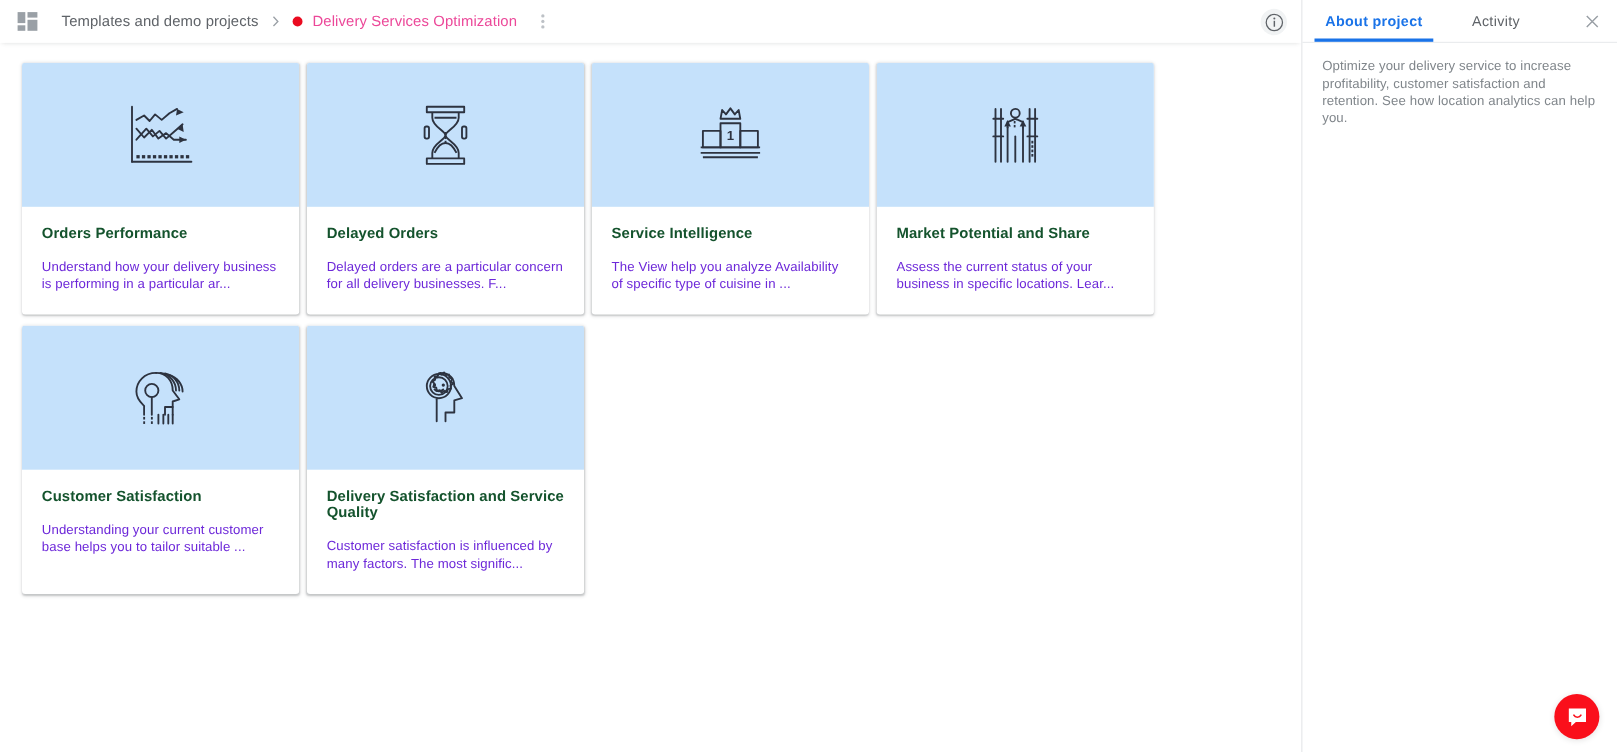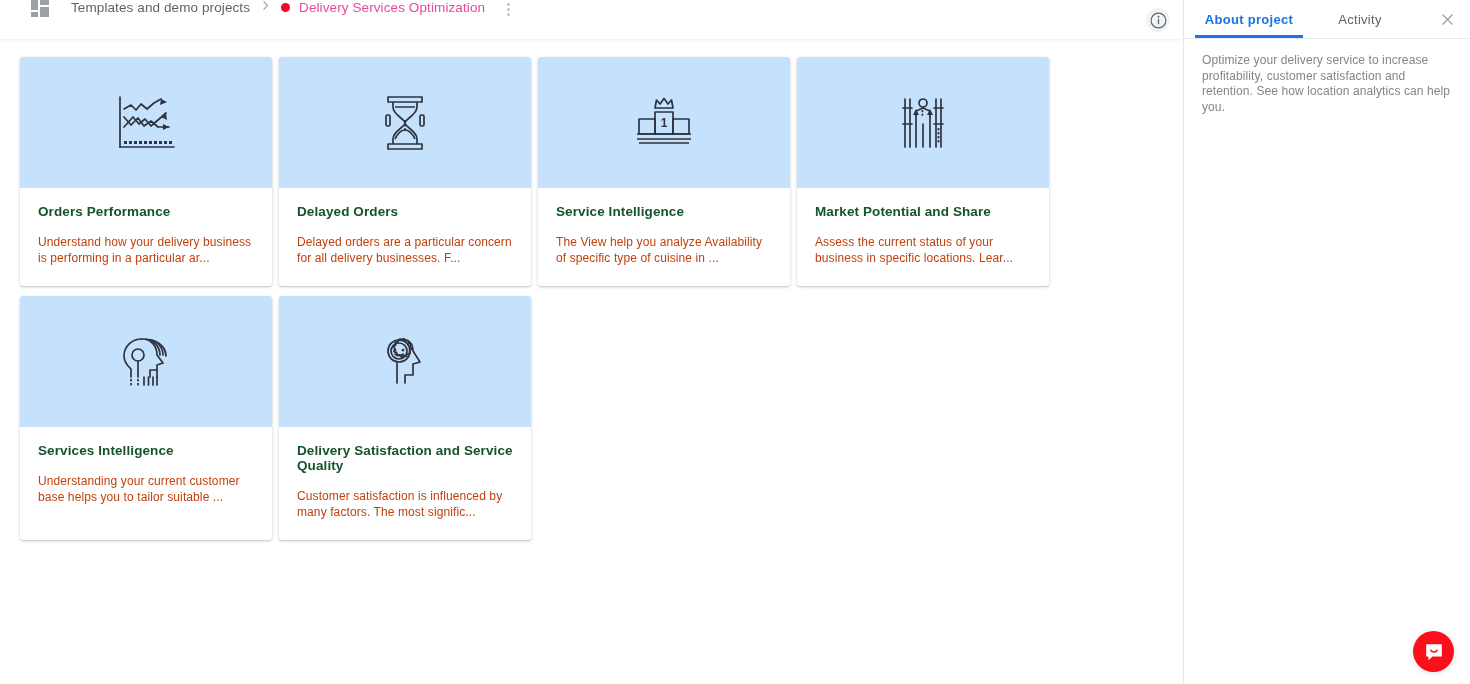--- a/index.html
+++ b/index.html
@@ -9,22 +9,22 @@
     background: #ffffff;
     overflow: hidden;
   }
   #app { position: relative; width: 1470px; height: 684px; }
 
   
   .topbar {
     position: absolute; top: 0; left: 0;
     width: 1183px; height: 39px;
     background: #ffffff;
-    display: flex; align-items: flex-start;
-    padding-left: 31px;
+    display: flex; align-items: center;
+    padding-left: 16px;
     box-shadow: 0 2px 4px -2px rgba(60,64,67,0.18);
     z-index: 5;
   }
   .grid-icon { width: 18px; height: 17px; position: relative; flex: none; margin-right: 22px; }
   .grid-icon i { position: absolute; background: #9aa0a6; display: block; }
   .grid-icon i.a { left: 0; top: 0; width: 7px; height: 10px; }
   .grid-icon i.b { left: 0; top: 12px; width: 7px; height: 5px; }
   .grid-icon i.c { left: 9px; top: 0; width: 9px; height: 5px; }
   .grid-icon i.d { left: 9px; top: 7px; width: 9px; height: 10px; }
 
@@ -80,21 +80,21 @@
     height: 131px; background: #c5e1fb;
     display: flex; align-items: center; justify-content: center;
   }
   .card-thumb svg { display: block; }
   .card-body { padding: 16px 18px 20px 18px; flex: 1; }
   .card-title {
     font-size: 13.5px; font-weight: bold; color: #14532d;
     line-height: 15px; letter-spacing: .1px; margin-bottom: 16px;
   }
   .card-desc {
-    font-size: 12px; color: #c2410c; line-height: 15.5px;
+    font-size: 12px; color: #6d28d9; line-height: 15.5px;
     letter-spacing: .1px;
   }
 
   
   .panel {
     position: absolute; top: 0; right: 0;
     width: 287px; height: 684px;
     background: #ffffff; border-left: 1px solid #e4e6e8;
     z-index: 6;
   }
@@ -315,21 +315,21 @@
             </g>
             <g fill="none" stroke="#2d3340" stroke-width="1.7" stroke-linecap="round">
               <path d="M26 44 V52"></path>
                 <path d="M30.5 44 V52"></path>
                 <path d="M35 44 V52"></path>
                 <path d="M39 44 V52"></path>
             </g>
           </svg>
         </div>
         <div class="card-body">
-          <div class="card-title">Services Intelligence</div>
+          <div class="card-title">Customer Satisfaction</div>
           <div class="card-desc">Understanding your current customer base helps you to tailor suitable ...</div>
         </div>
       </div>
 
       <div class="card">
         <div class="card-thumb">
           <svg width="52" height="58" viewBox="0 0 52 58">
             <g fill="none" stroke="#2d3340" stroke-width="1.7" stroke-linecap="round" stroke-linejoin="round">
               <path d="M21 6 C31 6 34 12 34 18 L41 29 L34 31 L34 42 L26 42 L26 50"></path>
               <path d="M18 30 L18 50"></path>

